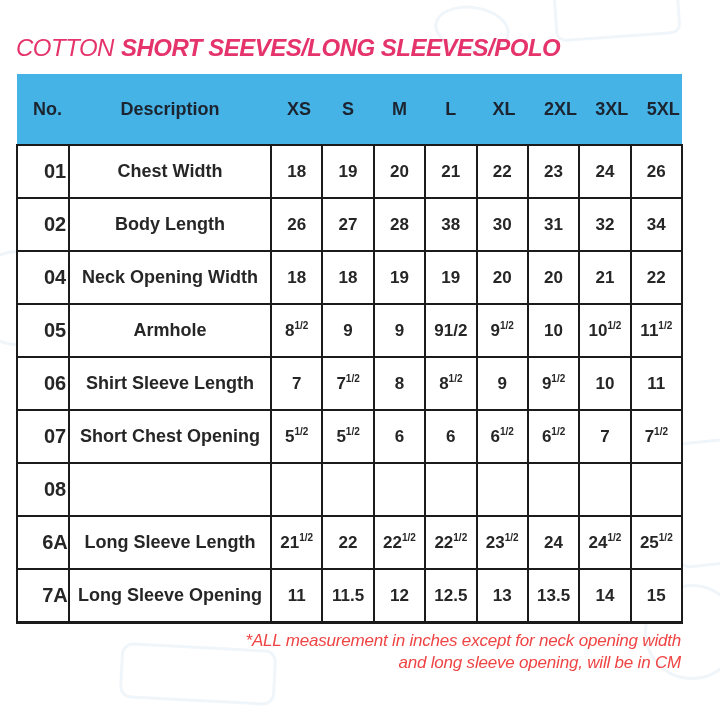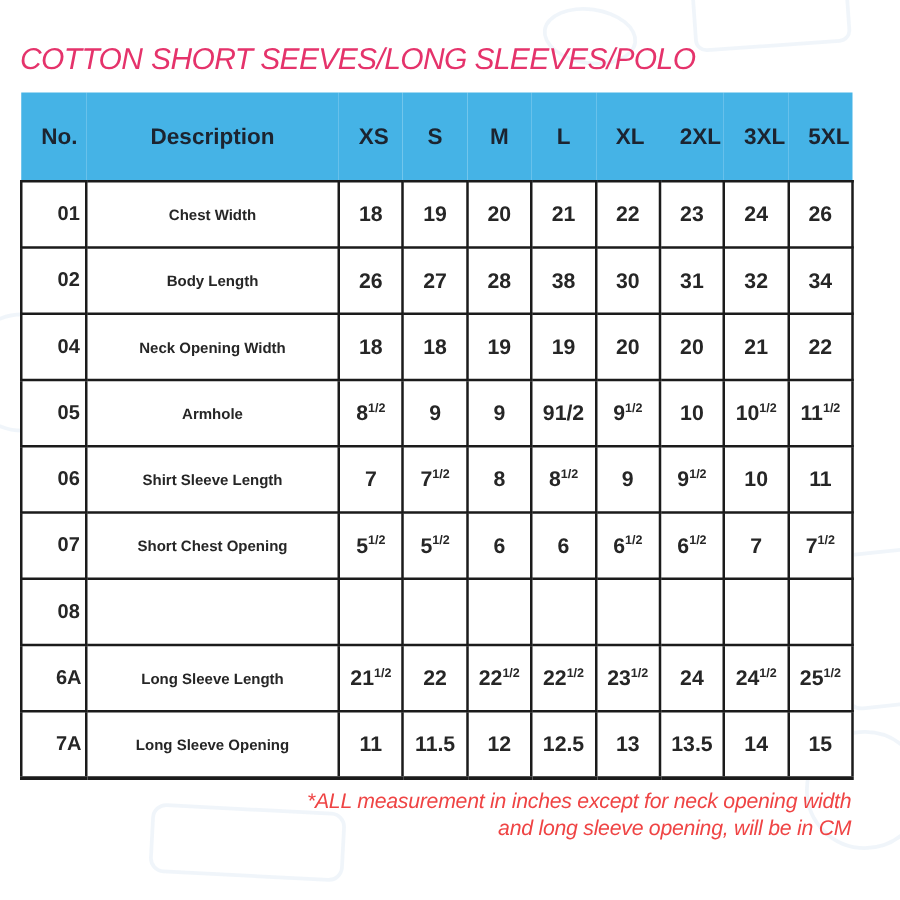--- a/index.html
+++ b/index.html
@@ -16,21 +16,21 @@
   .d4{bottom:18px;left:120px;width:150px;height:50px;border-radius:12px;transform:rotate(3deg);}
   .d5{bottom:40px;right:-20px;width:90px;height:90px;border-radius:50%;}
   .d6{top:440px;right:-26px;width:70px;height:120px;border-radius:14px;transform:rotate(-6deg);}
 
   .page-title{
     position:absolute;left:16px;top:34px;
     font-style:italic;font-size:24px;letter-spacing:-.5px;
     color:#E5336B;white-space:nowrap;
   }
   .page-title .t-prefix{font-weight:500;margin-right:7px;}
-  .page-title .t-main{font-weight:400;margin-top:23px;}
+  .page-title .t-main{font-weight:700;margin-top:23px;}
 
   table.size-chart{
     position:absolute;left:16px;top:74px;
     border-collapse:collapse;table-layout:fixed;width:665px;
     background:#ffffff;
   }
   col.c-no{width:52px;}
   col.c-desc{width:202px;}
   col.c-sz{width:51.375px;}
 
@@ -38,22 +38,22 @@
     background:#45B3E6;border:0;height:38px;
     font-size:18px;font-weight:600;color:#1c2430;
     text-align:center;vertical-align:middle;padding:16px;
   }
   tbody td{
     border:2px solid #1b1b1b;height:51px;
     text-align:center;vertical-align:middle;padding:0;
     font-size:17px;font-weight:600;color:#262626;
   }
   tbody tr:last-child td{border-bottom-width:3px;}
-  tbody td.desc{font-size:12px;border-radius:23px;}
-  tbody td.no{font-size:16px;padding-left:24px;}
+  tbody td.desc{font-size:18px;border-radius:23px;}
+  tbody td.no{font-size:20px;padding-left:24px;}
   td sup{font-size:10px;font-weight:700;vertical-align:super;line-height:0;}
 
   .footnote{
     position:absolute;top:630px;left:16px;width:665px;
     text-align:right;font-style:italic;color:#ef4444;
     font-size:17px;line-height:1.3;letter-spacing:-.2px;
   }
 </style>
 </head>
 <body>

